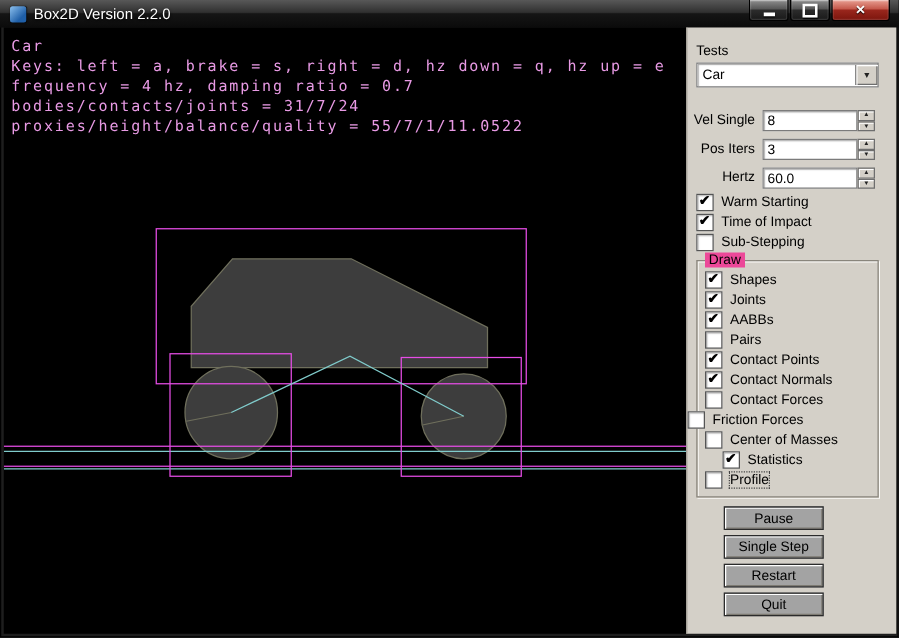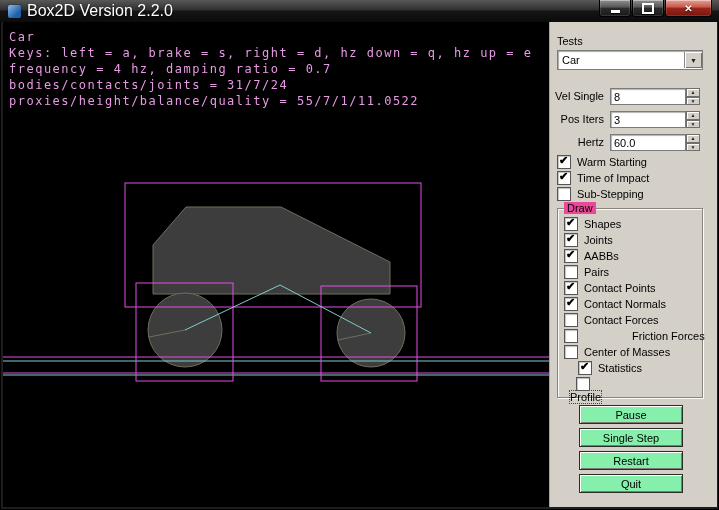--- a/index.html
+++ b/index.html
@@ -4,21 +4,21 @@
 <style>
   html,body{margin:0;padding:0;}
   body{width:719px;height:510px;position:relative;overflow:hidden;background:#3a3a3a;font-family:"Liberation Sans",sans-serif;}
   .window{position:absolute;top:0;left:0;width:719px;height:510px;background:#1e1e1e;box-shadow:inset 0 0 0 1px #000;}
   
   .titlebar{position:absolute;top:0;left:0;width:719px;height:22px;
     background:linear-gradient(180deg,#585858 0%,#303030 45%,#151515 50%,#0b0b0b 100%);
     display:flex;align-items:center;}
   .app-icon{width:13px;height:13px;margin-left:8px;border-radius:2px;flex:none;
     background:linear-gradient(135deg,#8cc0ee,#1f5fa8 70%);box-shadow:0 0 1px #000;}
-  .title-text{color:#fff;font-size:16px;margin-left:6px;text-shadow:0 1px 2px #000;white-space:nowrap;}
+  .title-text{color:#fff;font-size:12px;margin-left:6px;text-shadow:0 1px 2px #000;white-space:nowrap;}
   .caption-buttons{position:absolute;top:0;right:7px;display:flex;gap:1px;}
   .cap-btn{height:16px;border:1px solid #000;border-top:none;border-radius:0 0 3px 3px;
     display:flex;align-items:center;justify-content:center;cursor:default;
     box-shadow:inset 0 1px 0 rgba(255,255,255,.35), inset 0 0 0 1px rgba(255,255,255,.12);}
   .cap-btn.min,.cap-btn.max{width:30px;background:linear-gradient(180deg,#8f8f8f,#565656 45%,#2c2c2c 50%,#191919);}
   .cap-btn.close{width:45px;background:linear-gradient(180deg,#e9a093,#c4574a 45%,#9a271d 50%,#7c150d);}
   .glyph-min{width:9px;height:3px;background:#fff;margin-top:7px;box-shadow:0 1px 1px #000;}
   .glyph-max{width:8px;height:7px;border:2px solid #fff;box-shadow:0 1px 1px #000;}
   .glyph-close{color:#fff;font-size:10px;font-weight:bold;line-height:15px;text-shadow:0 1px 1px #000;}
   
@@ -47,21 +47,21 @@
     box-shadow:inset 1px 1px 0 #fff;font-size:5px;line-height:6px;text-align:center;color:#222;}
   .chk-row{position:absolute;display:flex;align-items:center;height:14px;}
   .chk{width:12px;height:12px;background:#fff;border:1px solid #555;flex:none;
     box-shadow:inset 1px 1px 1px rgba(0,0,0,.25);position:relative;}
   .chk.checked::after{content:"✔";position:absolute;left:1px;top:-2px;font-size:11px;font-weight:bold;color:#000;}
   .chk-label{margin-left:6px;white-space:nowrap;}
   .focused{outline:1px dotted #444;}
   .group{position:absolute;left:7px;top:186px;width:144px;height:188px;
     border:1px solid #89857c;box-shadow:inset 1px 1px 0 #fbfaf7, 1px 1px 0 #fbfaf7;}
   .group-label{position:absolute;left:6px;top:-7px;background:#ec4899;padding:0 3px;}
-  .glui-btn{position:absolute;left:29px;width:104px;height:19px;background:#86efac;
+  .glui-btn{position:absolute;left:29px;width:80px;height:19px;background:#a3a3a3;
     border:1px solid #2b2b2b;box-shadow:inset 1px 1px 0 #fff, inset -1px -1px 0 #7d7a72;
     font:11px "Liberation Sans",sans-serif;color:#000;}
 </style>
 </head>
 <body>
 
 <div class="window">
 
   <div class="titlebar">
     <div class="app-icon"></div>
@@ -178,33 +178,33 @@
       <span class="chk-label">Contact Points</span>
     </div>
     <div class="chk-row" style="left:14px;top:275px;">
       <span class="chk checked"></span>
       <span class="chk-label">Contact Normals</span>
     </div>
     <div class="chk-row" style="left:14px;top:291px;">
       <span class="chk"></span>
       <span class="chk-label">Contact Forces</span>
     </div>
-    <div class="chk-row" style="left:14px;top:307px;gap:48px;">
+    <div class="chk-row" style="left:0;top:307px;">
       <span class="chk"></span>
       <span class="chk-label">Friction Forces</span>
     </div>
     <div class="chk-row" style="left:14px;top:323px;">
       <span class="chk"></span>
       <span class="chk-label">Center of Masses</span>
     </div>
     <div class="chk-row" style="left:12px;top:339px;padding-left:16px;">
       <span class="chk checked"></span>
       <span class="chk-label">Statistics</span>
     </div>
-    <div class="chk-row" style="left:14px;top:355px;flex-direction:column;">
+    <div class="chk-row" style="left:14px;top:355px;">
       <span class="chk"></span>
       <span class="chk-label focused">Profile</span>
     </div>
 
     <button class="glui-btn" style="top:383px;">Pause</button>
     <button class="glui-btn" style="top:406px;">Single Step</button>
     <button class="glui-btn" style="top:429px;">Restart</button>
     <button class="glui-btn" style="top:452px;">Quit</button>
 
   </div>

